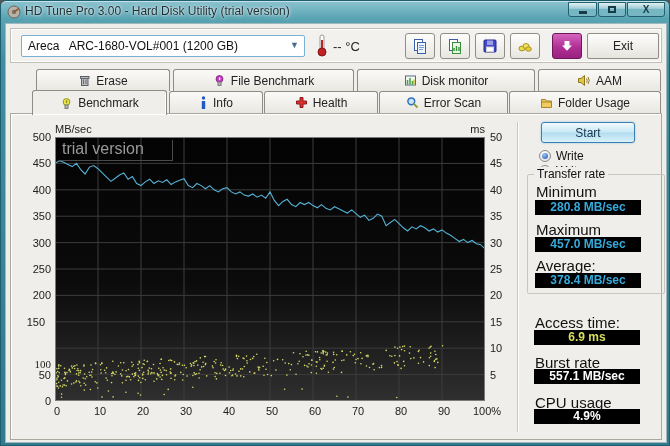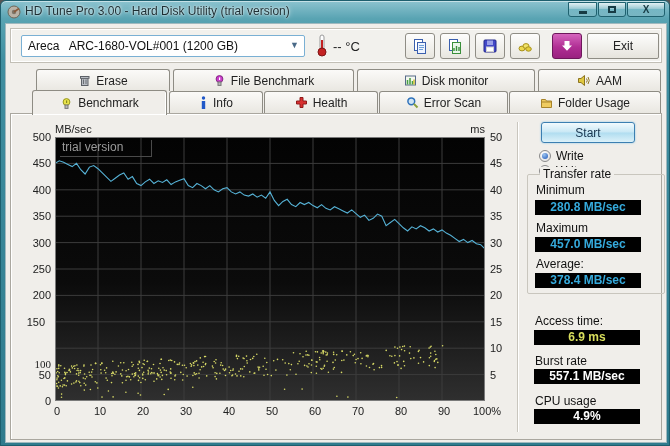--- a/index.html
+++ b/index.html
@@ -51,40 +51,40 @@
   
   #content { position:absolute; left:4px; top:89px; width:652px; height:327px;
     border:1px solid #aaa79f; box-shadow:inset 1px 1px 0 #fff; background:#f0eeea; z-index:1; }
   
   #chart { position:absolute; left:0; top:0; width:512px; height:327px; }
   .axis-head { position:absolute; top:9px; font-size:11px; color:#222; }
   #mbsec-label { left:44px; }
   #ms-label { left:438px; width:36px; text-align:right; }
   #plot-wrap { position:absolute; left:44px; top:23px; width:430px; height:264px; }
   #plot-svg { display:block; }
-  #watermark { position:absolute; left:5px; top:3px; font-size:12px; color:#9a9a9a;
+  #watermark { position:absolute; left:5px; top:3px; font-size:16px; color:#9a9a9a;
     border:1px solid #4a4a4a; border-width:0 1px 1px 0; padding:0 28px 2px 2px; }
   .tick { position:absolute; font-size:11px; color:#222; }
   
   #vsep { position:absolute; left:506px; top:8px; width:2px; height:310px;
     border-left:1px solid #c9c6be; border-right:1px solid #fff; }
   
   #panel { position:absolute; left:508px; top:0; width:144px; height:327px; font-size:12px; color:#111; }
   #start-btn { position:absolute; left:22px; top:8px; width:94px; height:21px; border:1px solid #3c7fb1; border-radius:3px;
     background:linear-gradient(180deg,#f2fafd,#c9e8f5 48%,#b0ddf0 52%,#dcf1f9); box-shadow:0 0 2px #7fc0e8;
     font-size:12px; color:#16344e; display:flex; align-items:center; justify-content:center; cursor:default; }
   .radio-row { position:absolute; left:20px; display:flex; align-items:center; gap:5px; cursor:default; }
   .radio { width:12px; height:12px; border-radius:50%; border:1px solid #8a8a8a;
     background:radial-gradient(circle at 35% 30%,#fff,#dcdcdc); position:relative; }
   .radio.sel::after { content:""; position:absolute; left:2px; top:2px; width:6px; height:6px; border-radius:50%;
     background:radial-gradient(circle at 35% 30%,#9cc4f0,#1c55b8); }
   #group-transfer { position:absolute; left:8px; top:60px; width:138px; height:120px;
     border:1px solid #c9c6be; border-radius:2px; }
-  #group-transfer legend { position:absolute; left:12px; top:-8px; background:#f0eeea; padding:0 3px; font-size:12px; }
-  .plabel { position:absolute; font-size:12px; color:#111; }
+  #group-transfer legend { position:absolute; left:6px; top:-8px; background:#f0eeea; padding:0 3px; font-size:12px; }
+  .plabel { position:absolute; font-size:15px; color:#111; }
   .valbox { position:absolute; width:106px; height:15px; background:#000; color:#fff;
     font-size:12px; font-weight:bold; text-align:center; line-height:15px; font-family:"Liberation Sans",sans-serif; }
   .val-blue { color:#35aadc; }
   .val-yellow { color:#d8de5c; }
 </style>
 </head>
 <body>
 
 <div id="win">
 

